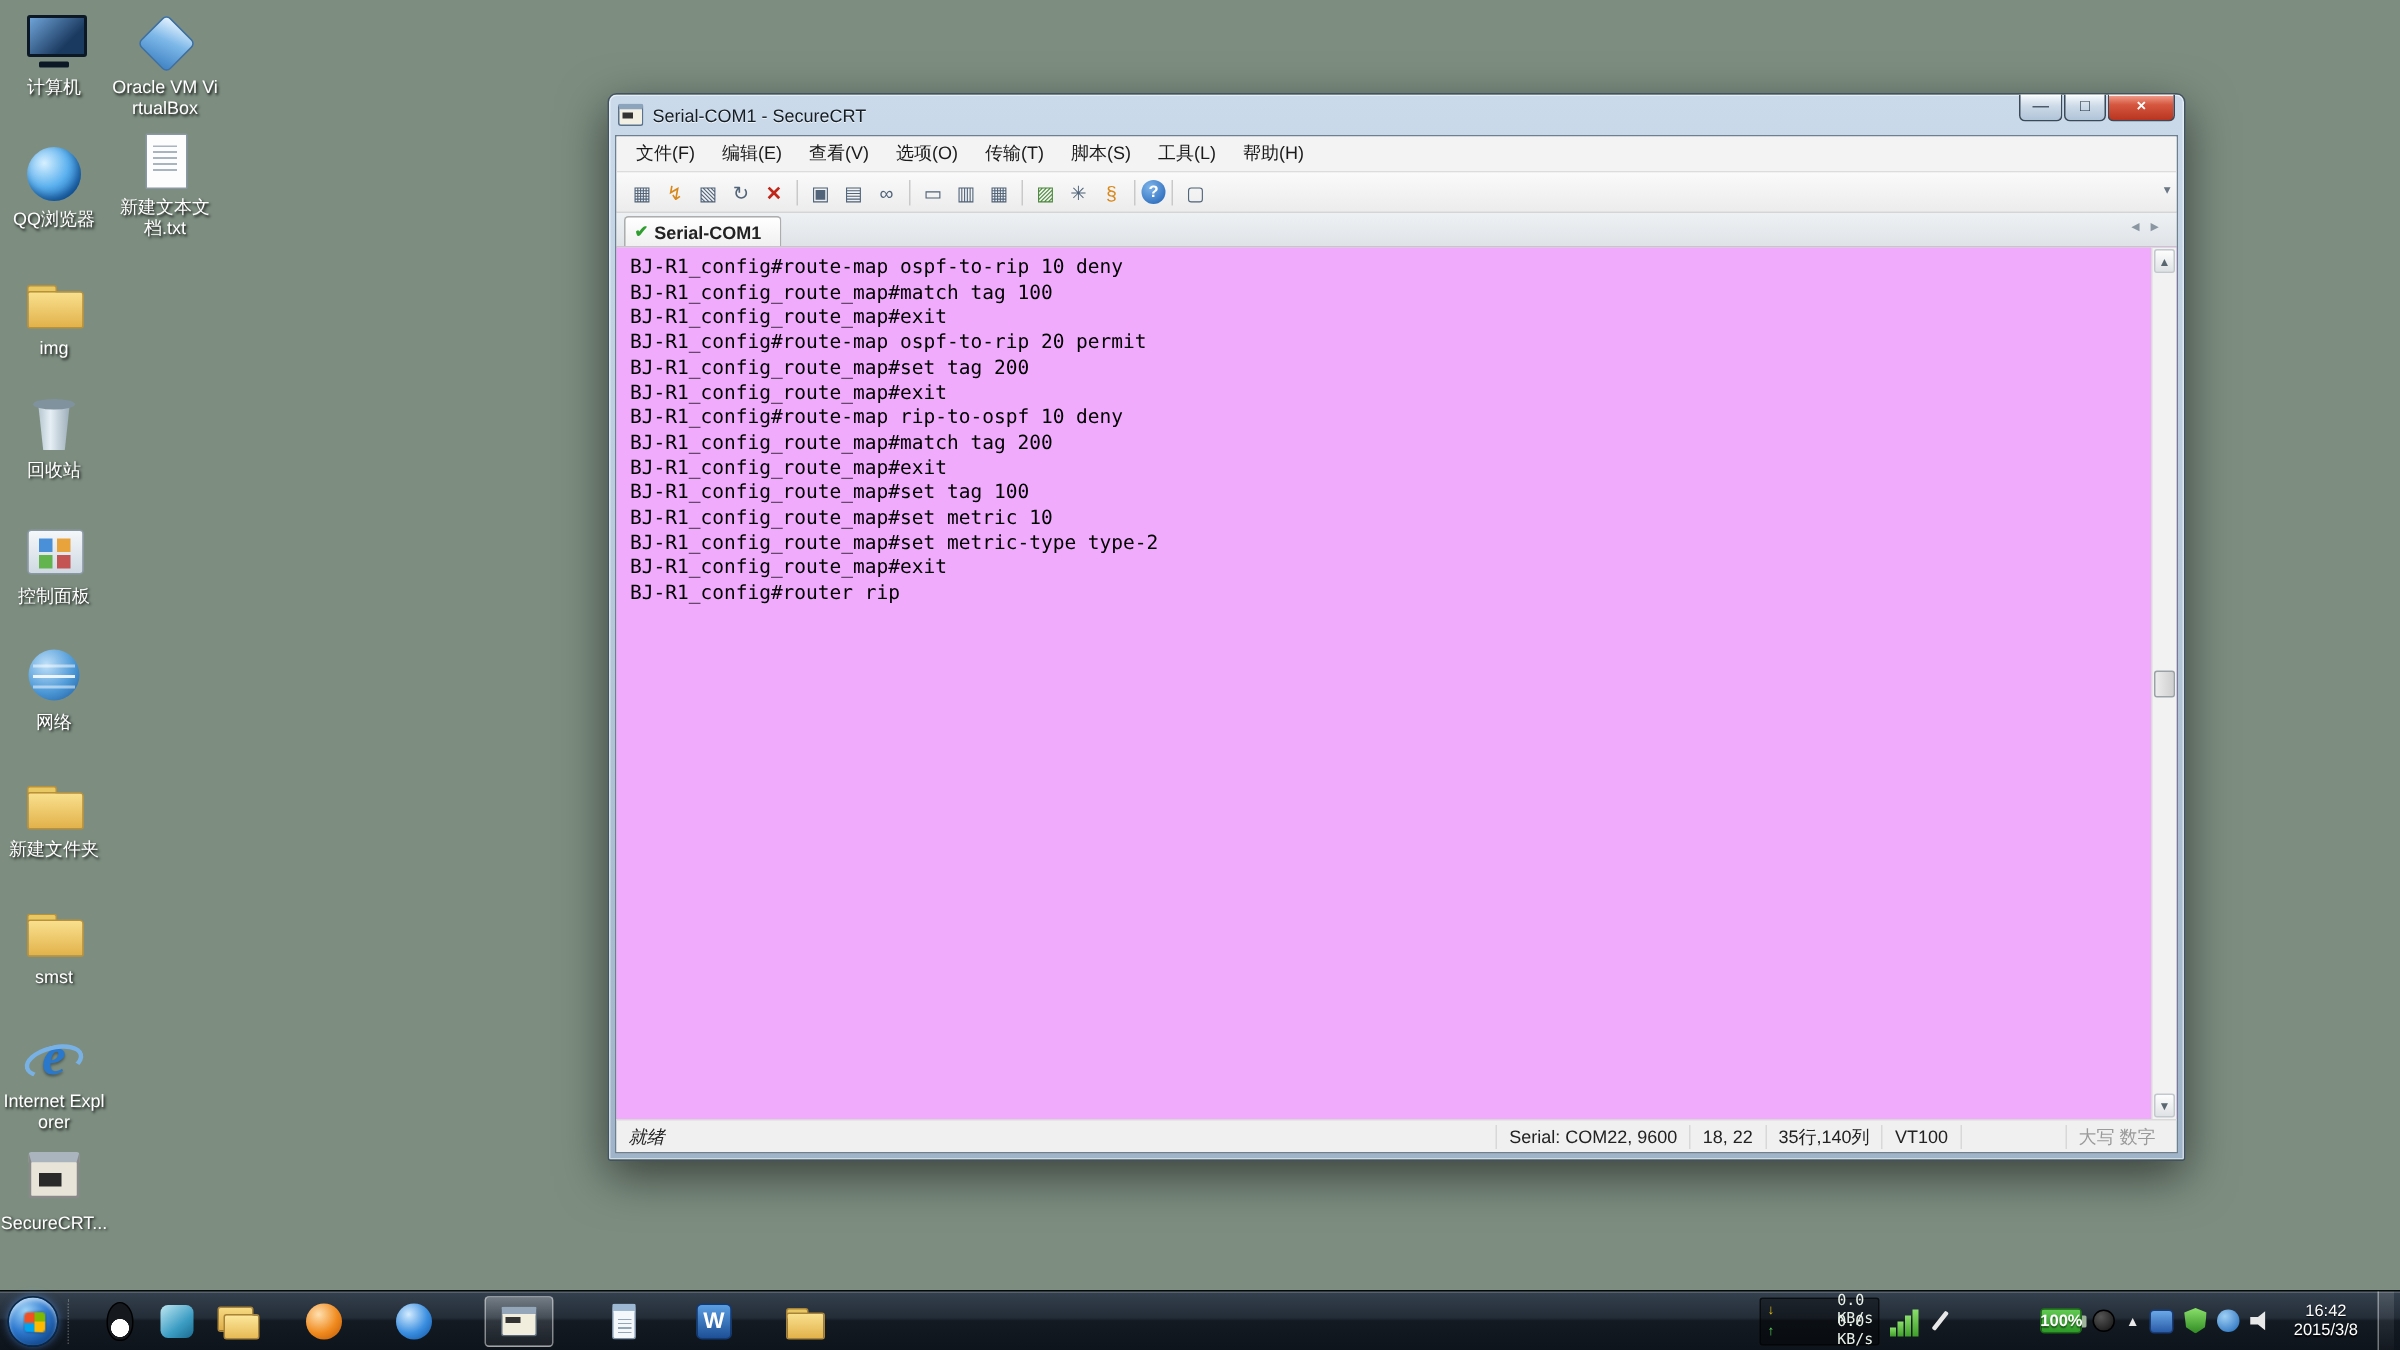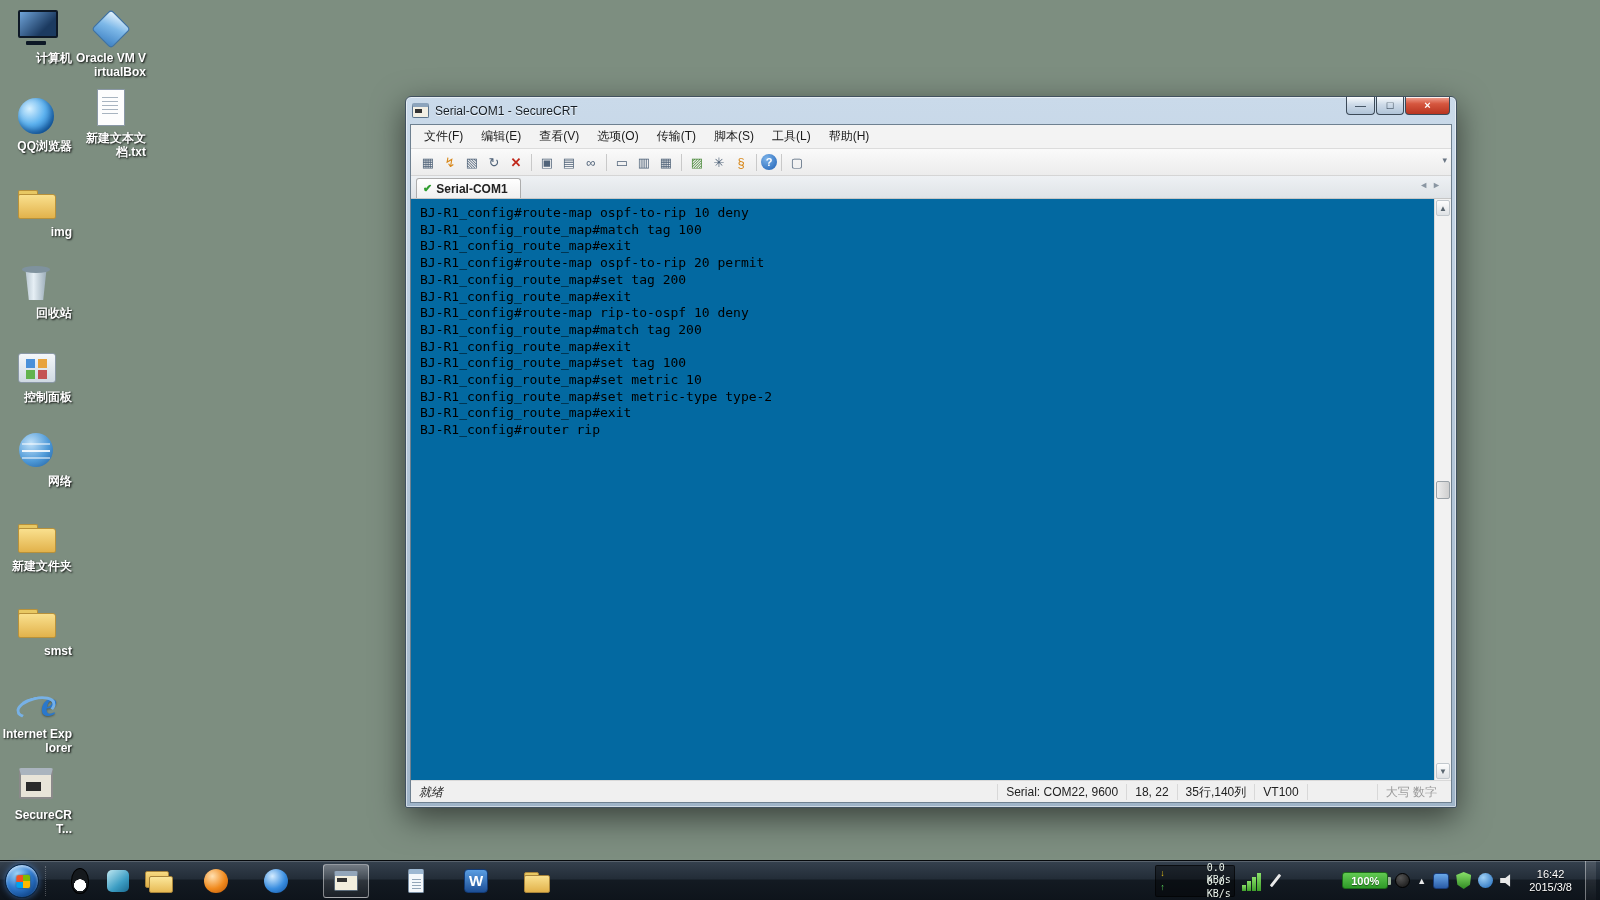--- a/index.html
+++ b/index.html
@@ -1,20 +1,20 @@
 <!DOCTYPE html>
 <html><head>
 <meta charset="utf-8">
 <style>
   * { box-sizing:border-box; margin:0; padding:0; }
   html,body { width:1600px; height:900px; overflow:hidden; }
   body { position:relative; background:#7d8e80; font-family:"Liberation Sans",sans-serif; }
 
   
-  .desk-icon { position:absolute; width:72px; text-align:right;font-weight:bold; }
+  .desk-icon { position:absolute; width:72px; text-align:center; }
   .desk-icon .ic { position:relative; width:42px; height:40px; margin:0 auto 3px; }
   .desk-icon .lbl { color:#fff; font-size:12px; line-height:14px; text-shadow:1px 1px 2px rgba(0,0,0,.95); word-break:break-all; }
 
   .ic-computer::before { content:""; position:absolute; top:2px; left:3px; width:36px; height:24px; border:2px solid #0d1826; border-radius:2px; background:linear-gradient(135deg,#6fa3d8 0%,#1b3a60 70%); }
   .ic-computer::after { content:""; position:absolute; bottom:3px; left:50%; transform:translateX(-50%); width:20px; height:4px; background:#0d1826; border-radius:1px; }
 
   .ic-vbox::before { content:""; position:absolute; top:7px; left:8px; width:26px; height:26px; transform:rotate(45deg); background:linear-gradient(160deg,#e8f5ff 0%,#7db8e8 45%,#3f82c4 100%); border:1px solid #3a70a8; border-radius:4px; }
 
   .ic-qq::before { content:""; position:absolute; top:2px; left:3px; width:36px; height:36px; border-radius:50%; background:radial-gradient(circle at 32% 30%,#d6f0ff,#5db2ef 45%,#1668b8 85%); box-shadow:inset -2px -3px 6px rgba(0,40,90,.5); }
 
@@ -33,21 +33,21 @@
   .ic-network::before { content:""; position:absolute; top:2px; left:4px; width:34px; height:34px; border-radius:50%; background:radial-gradient(circle at 35% 30%,#bfe0f8,#4f9ad8 55%,#1a5a9c); }
   .ic-network::after { content:""; position:absolute; top:19px; left:7px; right:7px; height:0; border-top:2px solid rgba(255,255,255,.85); box-shadow:0 -7px 0 rgba(255,255,255,.5),0 7px 0 rgba(255,255,255,.5); }
 
   .ic-ie::before { content:"e"; position:absolute; left:0; right:0; top:0; font:italic 700 36px "Liberation Serif",serif; color:#2a78cc; line-height:40px; text-shadow:0 1px 2px rgba(0,0,0,.4); }
   .ic-ie::after { content:""; position:absolute; top:13px; left:1px; right:1px; height:15px; border:3px solid rgba(120,180,235,.95); border-bottom-color:transparent; border-radius:50%; transform:rotate(-14deg); }
 
   .ic-crt::before { content:""; position:absolute; top:3px; left:4px; right:4px; bottom:6px; background:#e8e4d8; border:2px solid #8a8a8a; border-top:7px solid #aab4be; border-radius:2px; }
   .ic-crt::after { content:""; position:absolute; left:11px; top:17px; width:15px; height:9px; background:#2a2a2a; }
 
   
-  .crt-window { position:absolute; left:405px; top:96px; width:1052px; height:712px; background:linear-gradient(#cadaea,#9fb4c8); border:1px solid #42525f; border-radius:6px 6px 2px 2px; box-shadow:0 10px 32px rgba(0,0,0,.55), inset 0 0 0 1px rgba(255,255,255,.5); }
+  .crt-window { position:absolute; left:405px; top:62px; width:1052px; height:712px; background:linear-gradient(#cadaea,#9fb4c8); border:1px solid #42525f; border-radius:6px 6px 2px 2px; box-shadow:0 10px 32px rgba(0,0,0,.55), inset 0 0 0 1px rgba(255,255,255,.5); }
   .titlebar { height:27px; display:flex; align-items:center; padding:0 6px; }
   .app-icon { width:17px; height:15px; background:#f2efe4; border:1px solid #5a738c; border-top:4px solid #8ca4bc; border-radius:2px; position:relative; }
   .app-icon::after { content:""; position:absolute; left:2px; top:2px; width:7px; height:4px; background:#333; }
   .title-text { margin-left:6px; font-size:12px; color:#141c24; text-shadow:0 1px 0 rgba(255,255,255,.75); }
   .win-controls { margin-left:auto; display:flex; align-self:flex-start; }
   .wbtn { height:18px; border:1px solid #3c4a58; border-top:none; border-radius:0 0 4px 4px; display:flex; align-items:center; justify-content:center; font-size:11px; line-height:1; color:#1a2a3a; background:linear-gradient(#f8fbfd,#cddae8 45%,#b0c4d8); box-shadow:inset 0 1px 0 rgba(255,255,255,.85); margin-left:1px; }
   .wbtn.min { width:29px; } .wbtn.max { width:28px; }
   .wbtn.close { width:45px; background:linear-gradient(#f2a393,#d6573f 40%,#b83420); color:#fff; font-weight:700; }
 
   .window-body { position:absolute; left:4px; right:4px; top:27px; bottom:4px; background:#f0f0f0; border:1px solid #6e8090; display:flex; flex-direction:column; }
@@ -62,21 +62,21 @@
   .ti.green { color:#4c8a3c; }
   .ti.help { width:16px; height:16px; background:radial-gradient(circle at 35% 30%,#7db4ea,#1d5fb4); color:#fff; border-radius:50%; font-size:11px; font-weight:700; }
   .tsep { width:1px; height:17px; background:#c9c9c9; margin:0 4px; }
   .tb-more { position:absolute; right:4px; top:6px; font-size:9px; color:#6a7684; }
 
   .tabbar { height:23px; background:linear-gradient(#eef1f4,#dfe3e7); border-bottom:1px solid #c6c6c6; display:flex; align-items:flex-end; position:relative; }
   .term-tab { display:flex; align-items:center; gap:4px; margin-left:5px; height:20px; padding:0 12px 0 6px; background:linear-gradient(#ffffff,#f0f0f0); border:1px solid #adadad; border-bottom:none; border-radius:3px 3px 0 0; font-size:12px; font-weight:700; color:#222; }
   .tab-check { color:#2f9e2f; font-size:11px; font-weight:700; }
   .tab-nav { position:absolute; right:6px; top:4px; font-size:9px; color:#8a96a2; letter-spacing:4px; }
 
-  .terminal { flex:1; position:relative; background:#0369a1; overflow:hidden; }
+  .terminal { flex:1; position:relative; background:#f0abfc; overflow:hidden; }
   .term-lines { padding:6px 24px 0 9px; }
   .tline { white-space:pre; font:13px/16.7px "DejaVu Sans Mono",monospace; color:#000; }
   .cursor-block { display:inline-block; width:8px; height:13px; background:#111; vertical-align:-2px; }
 
   .vscroll { position:absolute; top:0; right:0; bottom:0; width:17px; background:#f2f2f2; border-left:1px solid #dadada; }
   .sb-btn { height:16px; display:flex; align-items:center; justify-content:center; font-size:8px; color:#5a6670; background:linear-gradient(#fdfdfd,#dfe2e5); border:1px solid #c2c8cd; border-radius:2px; margin:1px; }
   .sb-down { position:absolute; bottom:0; left:0; right:0; }
   .sb-thumb { position:absolute; top:282px; left:1px; right:1px; height:18px; background:linear-gradient(90deg,#ececec,#cfcfcf); border:1px solid #9aa2a8; border-radius:2px; }
 
   .statusbar { height:22px; flex-shrink:0; background:#f0f0f0; border-top:1px solid #d9d9d9; display:flex; align-items:center; font-size:12px; color:#222; }
@@ -116,21 +116,21 @@
   .netmon { width:80px; background:rgba(0,0,0,.4); border:1px solid rgba(0,0,0,.6); border-radius:2px; padding:1px 4px; }
   .netrow { display:flex; align-items:center; gap:3px; height:14px; }
   .net-arrow { font-size:9px; line-height:1; }
   .net-down { color:#e8c21a; } .net-up { color:#58d158; }
   .net-label { font:10px/12px "DejaVu Sans Mono",monospace; color:#e9f2e9;margin-left:39px; }
   .chart-icon { display:flex; align-items:flex-end; gap:1px; height:20px; }
   .chart-icon i { display:block; width:4px; background:linear-gradient(#8ae06a,#3f9e2a); }
   .pen-icon { width:14px; height:18px; position:relative; }
   .pen-icon::before { content:""; position:absolute; left:6px; top:1px; width:3px; height:15px; background:#e8e8e8; transform:rotate(38deg); border-radius:1px; }
   .tr-sq { width:16px; height:16px; border-radius:3px; }
-  .battery { width:46px; height:17px; border-radius:3px; background:linear-gradient(#62ca52,#2e9a28); border:1px solid #1c6a18; color:#fff; font-size:11px; font-weight:700; display:flex; align-items:center; justify-content:center; text-shadow:0 1px 1px rgba(0,0,0,.5); position:relative; }
+  .battery { width:28px; height:17px; border-radius:3px; background:linear-gradient(#62ca52,#2e9a28); border:1px solid #1c6a18; color:#fff; font-size:11px; font-weight:700; display:flex; align-items:center; justify-content:center; text-shadow:0 1px 1px rgba(0,0,0,.5); position:relative; }
   .battery::after { content:""; position:absolute; right:-4px; top:4px; width:3px; height:8px; background:#9db39a; border-radius:0 1px 1px 0; }
   .tr-dot { width:15px; height:15px; border-radius:50%; background:radial-gradient(circle at 35% 30%,#555,#111); border:1px solid #000; }
   .tr-up { color:#e8e8e8; font-size:9px; }
   .tr-ime { background:linear-gradient(#6aa8e8,#2a5ca8); border:1px solid #1a3c78; }
   .tr-shield { width:15px; height:17px; background:linear-gradient(#8ae06a,#2f8a22); clip-path:polygon(50% 0,100% 18%,92% 75%,50% 100%,8% 75%,0 18%); }
   .tr-bluec { width:15px; height:15px; border-radius:50%; background:radial-gradient(circle at 35% 30%,#9fd0f5,#1a66b8); }
   .tr-spk { width:16px; height:14px; background:#e8e8e8; clip-path:polygon(0 32%,32% 32%,62% 5%,62% 95%,32% 68%,0 68%); }
   .clock { text-align:center; color:#fff; font-size:11px; line-height:13px; text-shadow:0 1px 1px #000; padding:0 6px; }
   .show-desktop { width:11px; height:40px; border-left:1px solid rgba(255,255,255,.4); background:linear-gradient(rgba(255,255,255,.12),rgba(255,255,255,.02)); }
 </style>

